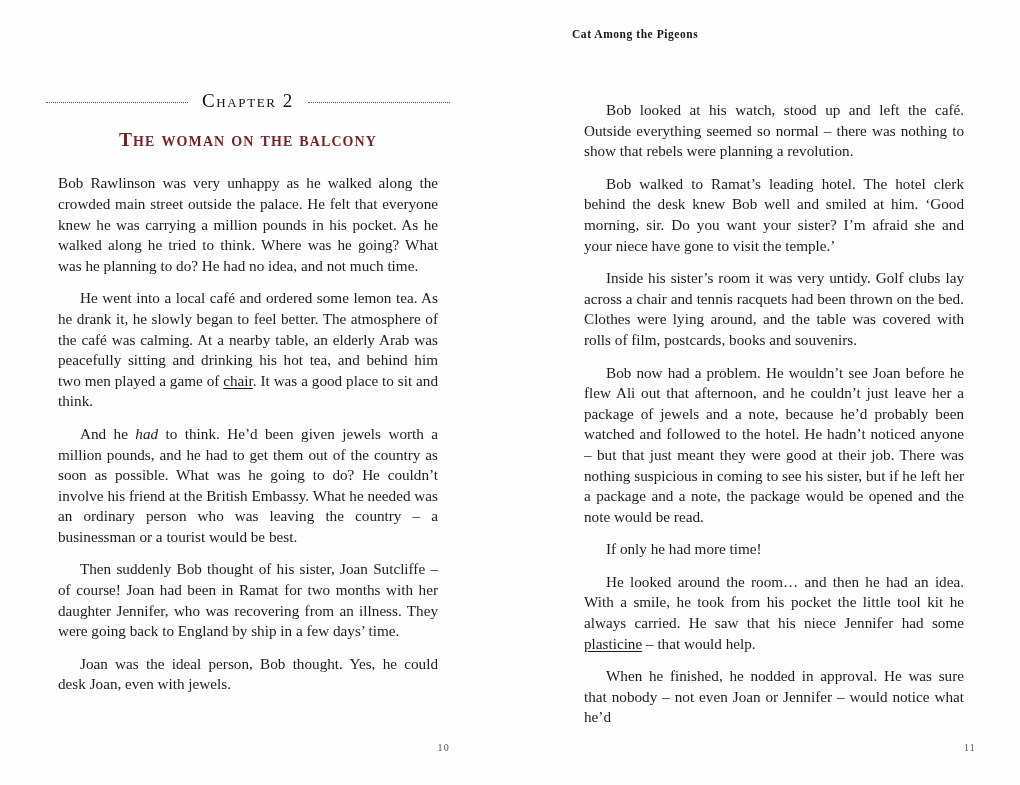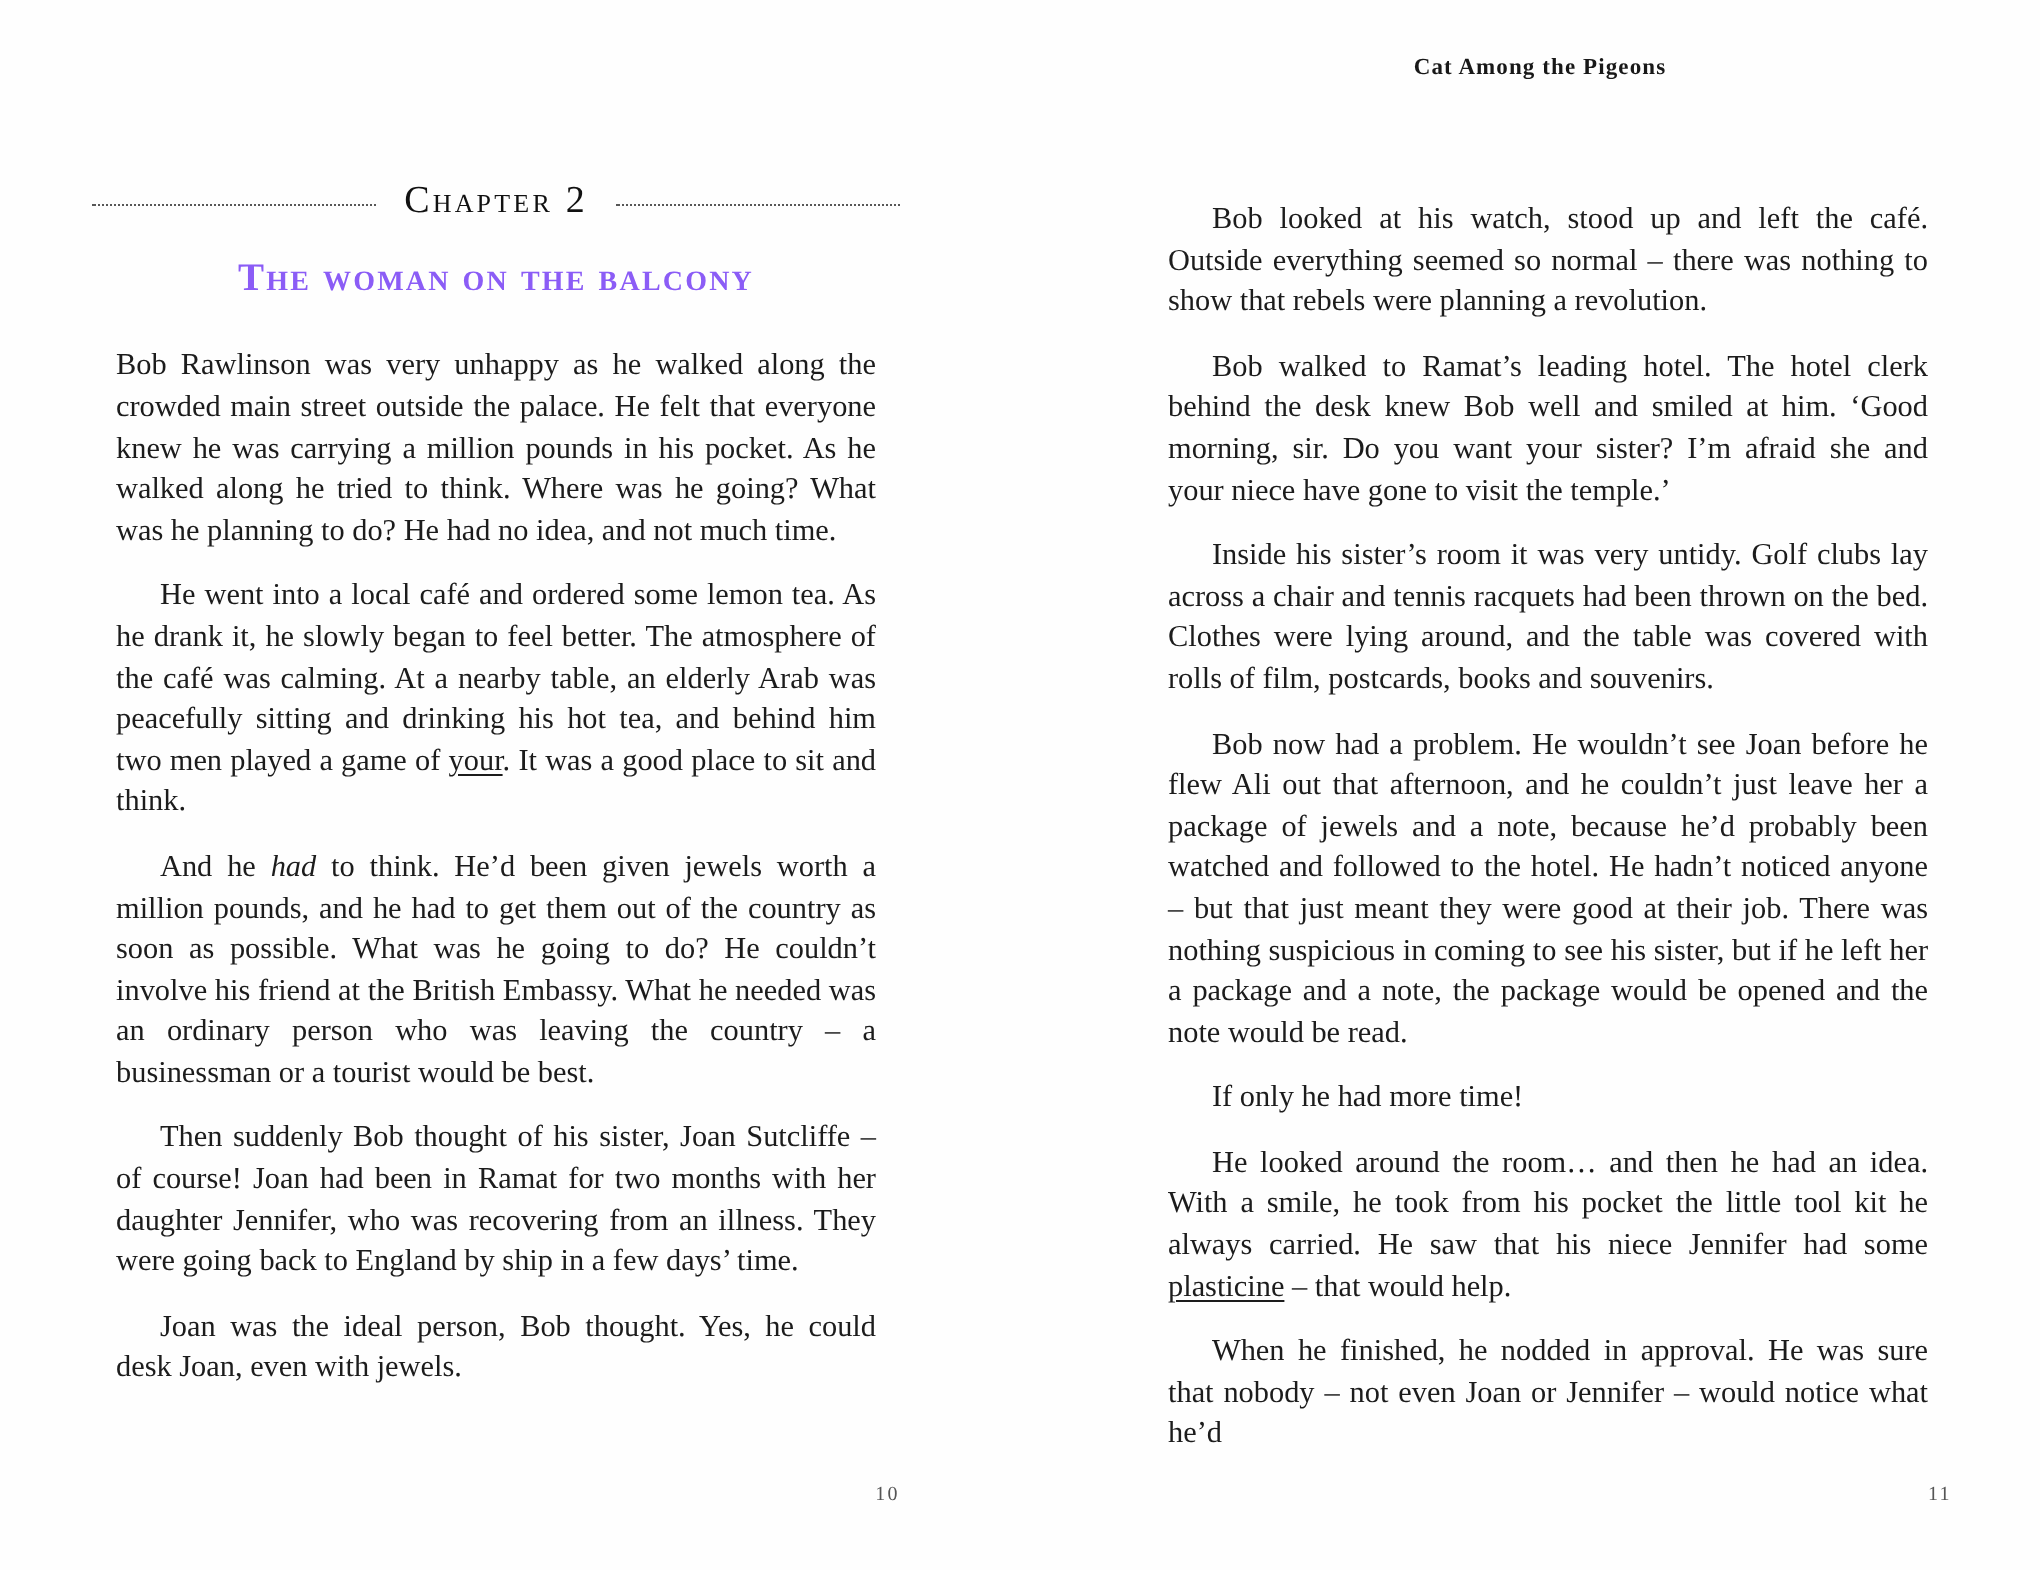--- a/index.html
+++ b/index.html
@@ -16,21 +16,21 @@
     color: #1a1a1a;
     overflow: hidden;
   }
 
   
   .running-head {
     position: absolute;
     top: 28px;
     left: 572px;
     width: 396px;
-    text-align: center;
+    text-align: left;
     font-family: "Liberation Serif", "DejaVu Serif", serif;
     font-weight: bold;
     font-size: 11.5px;
     letter-spacing: 0.55px;
     color: #181818;
   }
 
   
   .column {
     position: absolute;
@@ -63,21 +63,21 @@
     font-variant: small-caps;
     letter-spacing: 1.6px;
     white-space: nowrap;
     color: #111111;
   }
   .chapter-title {
     text-align: center;
     font-size: 19.5px;
     font-variant: small-caps;
     letter-spacing: 1.1px;
-    color: #8b5cf6;
+    color: #7f1d1d;
     margin: 0 0 22px 0;
     line-height: 1.2;
   }
 
   
   p.para {
     margin: 12px;
     text-align: justify;
     text-justify: inter-word;
     font-size: 15.2px;
@@ -119,21 +119,21 @@
     <div class="chapter-head">
       <span class="rule-dotted"></span>
       <span class="chapter-label">Chapter 2</span>
       <span class="rule-dotted"></span>
     </div>
 
     <h1 class="chapter-title">The woman on the balcony</h1>
 
     <div>
         <p class="para no-indent"><span>Bob Rawlinson was very unhappy as he walked along the crowded main street outside the palace. He felt that everyone knew he was carrying a million pounds in his pocket. As he walked along he tried to think. Where was he going? What was he planning to do? He had no idea, and not much time.</span></p>
-        <p class="para"><span>He went into a local café and ordered some lemon tea. As he drank it, he slowly began to feel better. The atmosphere of the café was calming. At a nearby table, an elderly Arab was peacefully sitting and drinking his hot tea, and behind him two men played a game of </span><span class="gloss">your</span><span>. It was a good place to sit and think.</span></p>
+        <p class="para"><span>He went into a local café and ordered some lemon tea. As he drank it, he slowly began to feel better. The atmosphere of the café was calming. At a nearby table, an elderly Arab was peacefully sitting and drinking his hot tea, and behind him two men played a game of </span><span class="gloss">chair</span><span>. It was a good place to sit and think.</span></p>
         <p class="para"><span>And he </span><em>had</em><span> to think. He’d been given jewels worth a million pounds, and he had to get them out of the country as soon as possible. What was he going to do? He couldn’t involve his friend at the British Embassy. What he needed was an ordinary person who was leaving the country – a businessman or a tourist would be best.</span></p>
         <p class="para"><span>Then suddenly Bob thought of his sister, Joan Sutcliffe – of course! Joan had been in Ramat for two months with her daughter Jennifer, who was recovering from an illness. They were going back to England by ship in a few days’ time.</span></p>
         <p class="para"><span>Joan was the ideal person, Bob thought. Yes, he could desk Joan, even with jewels.</span></p>
       </div>
   </div>
 
   <div class="column column-right">
     <div>
         <p class="para"><span>Bob looked at his watch, stood up and left the café. Outside everything seemed so normal – there was nothing to show that rebels were planning a revolution.</span></p>
         <p class="para"><span>Bob walked to Ramat’s leading hotel. The hotel clerk behind the desk knew Bob well and smiled at him. ‘Good morning, sir. Do you want your sister? I’m afraid she and your niece have gone to visit the temple.’</span></p>

